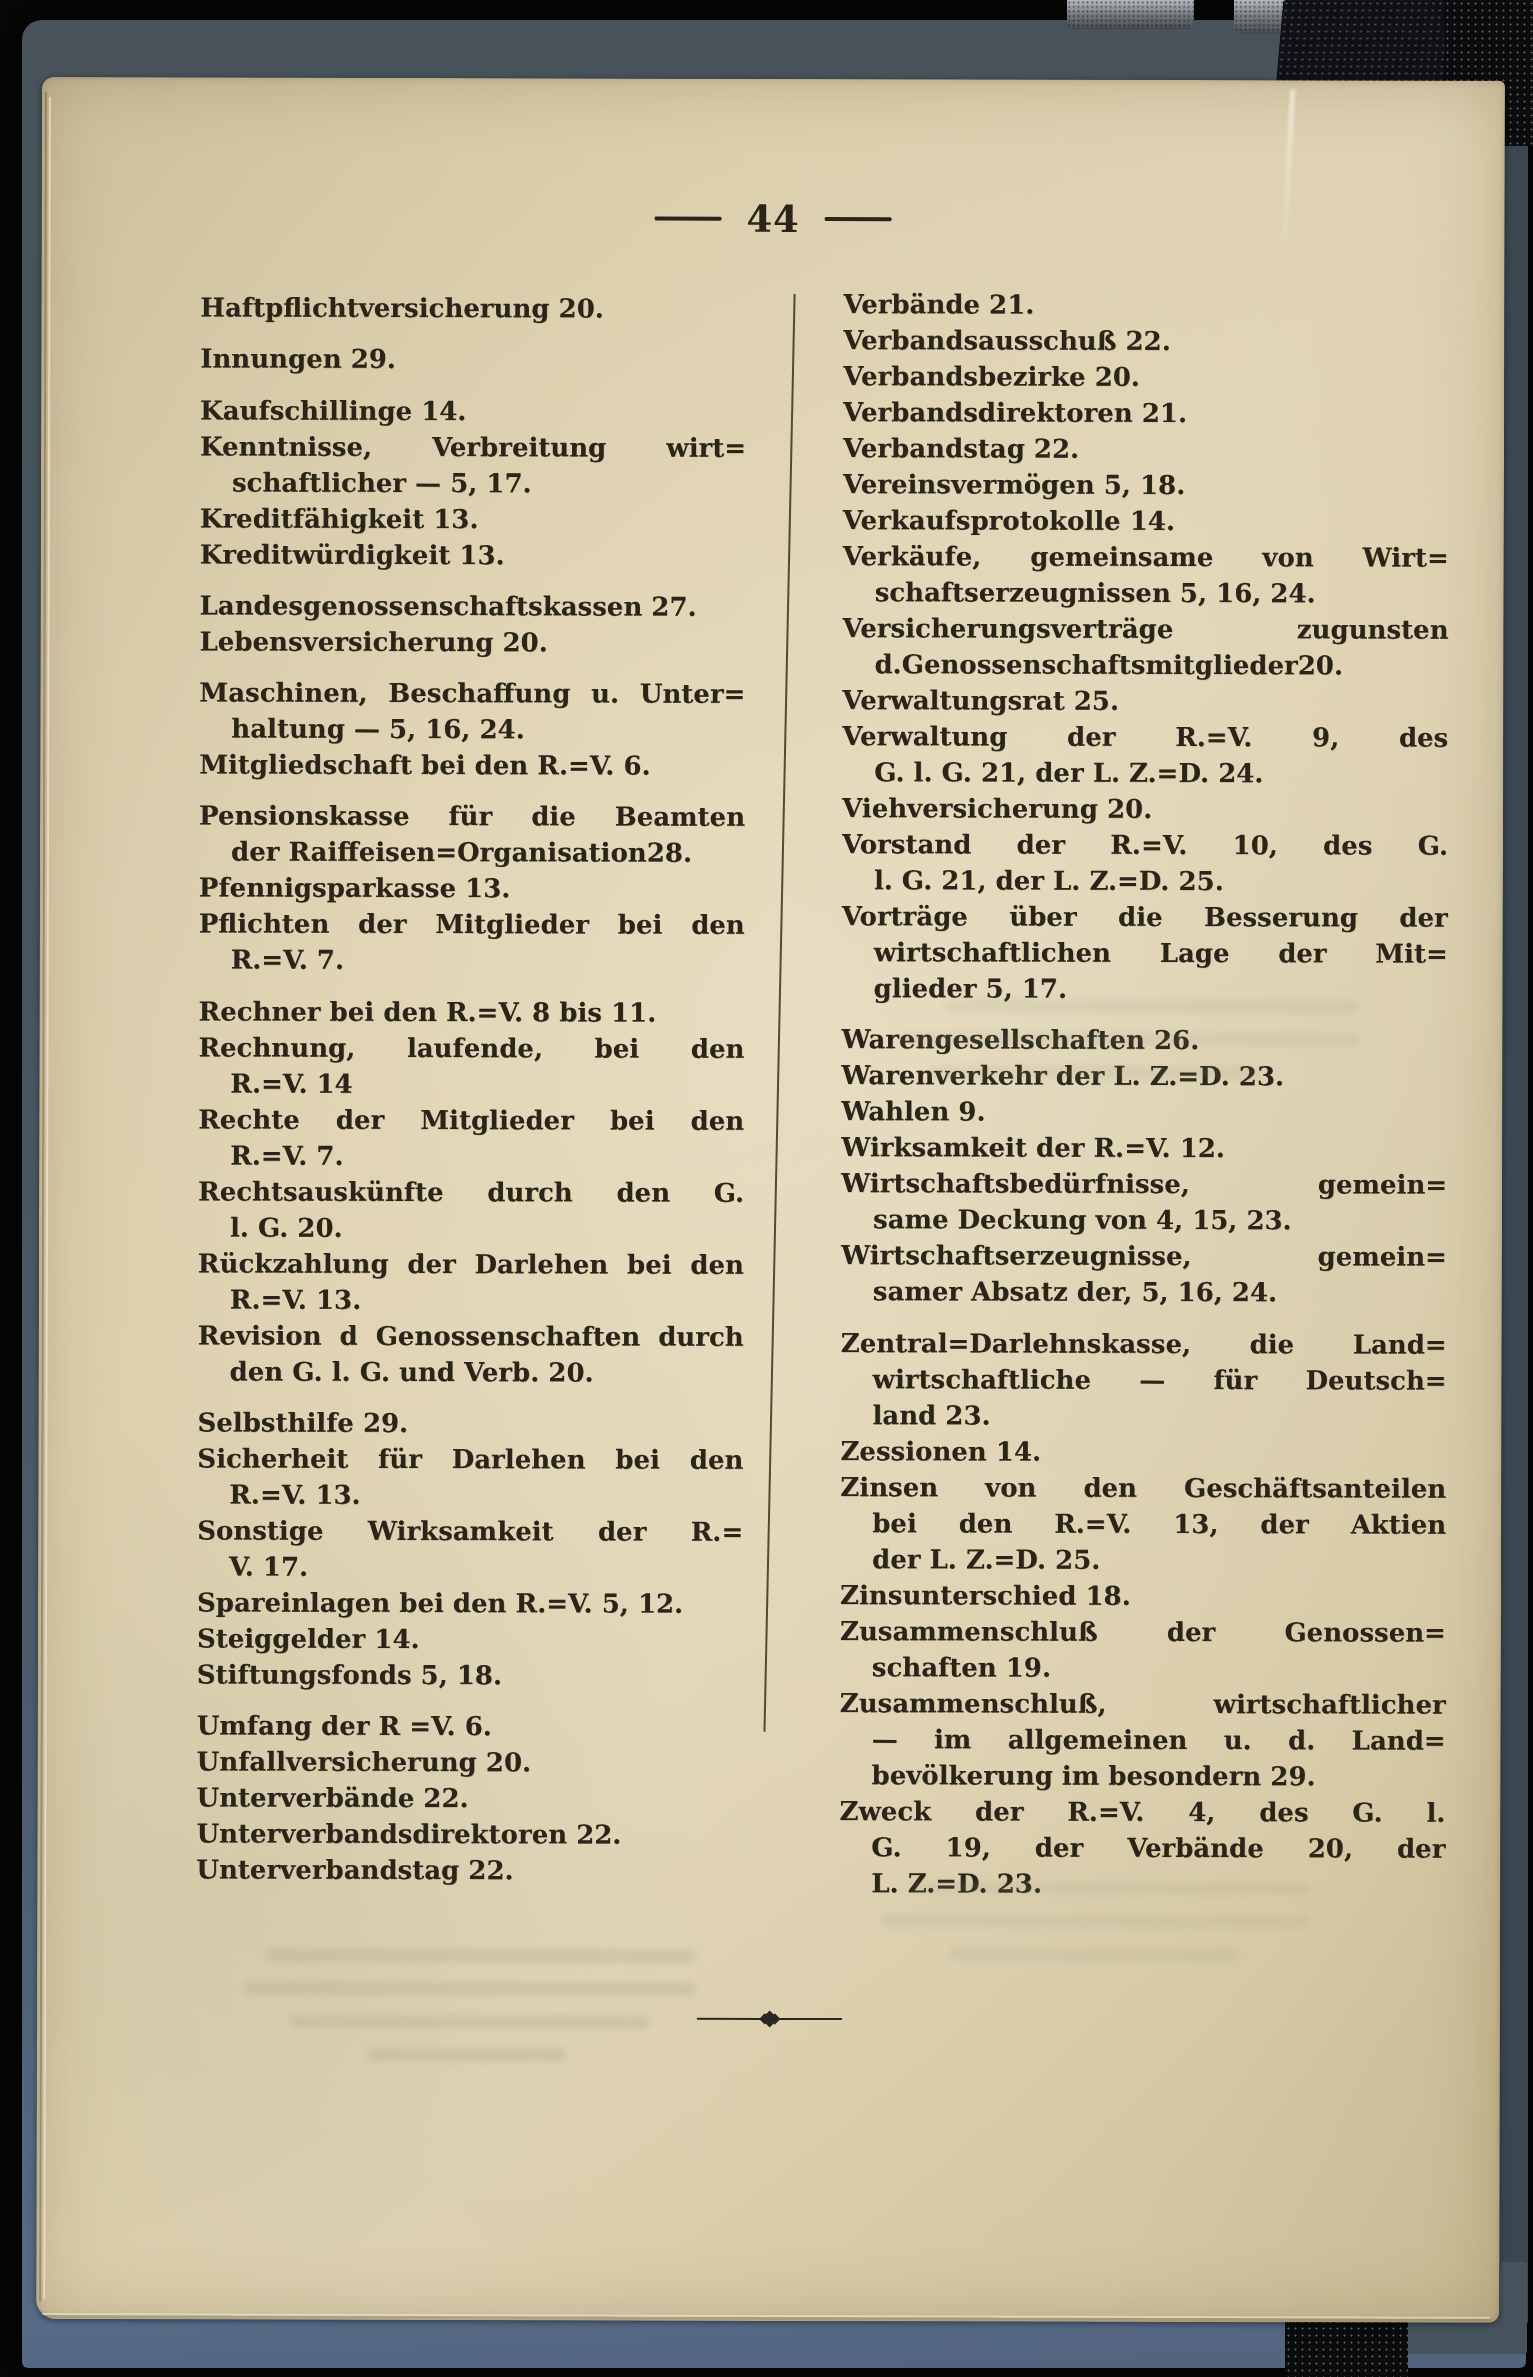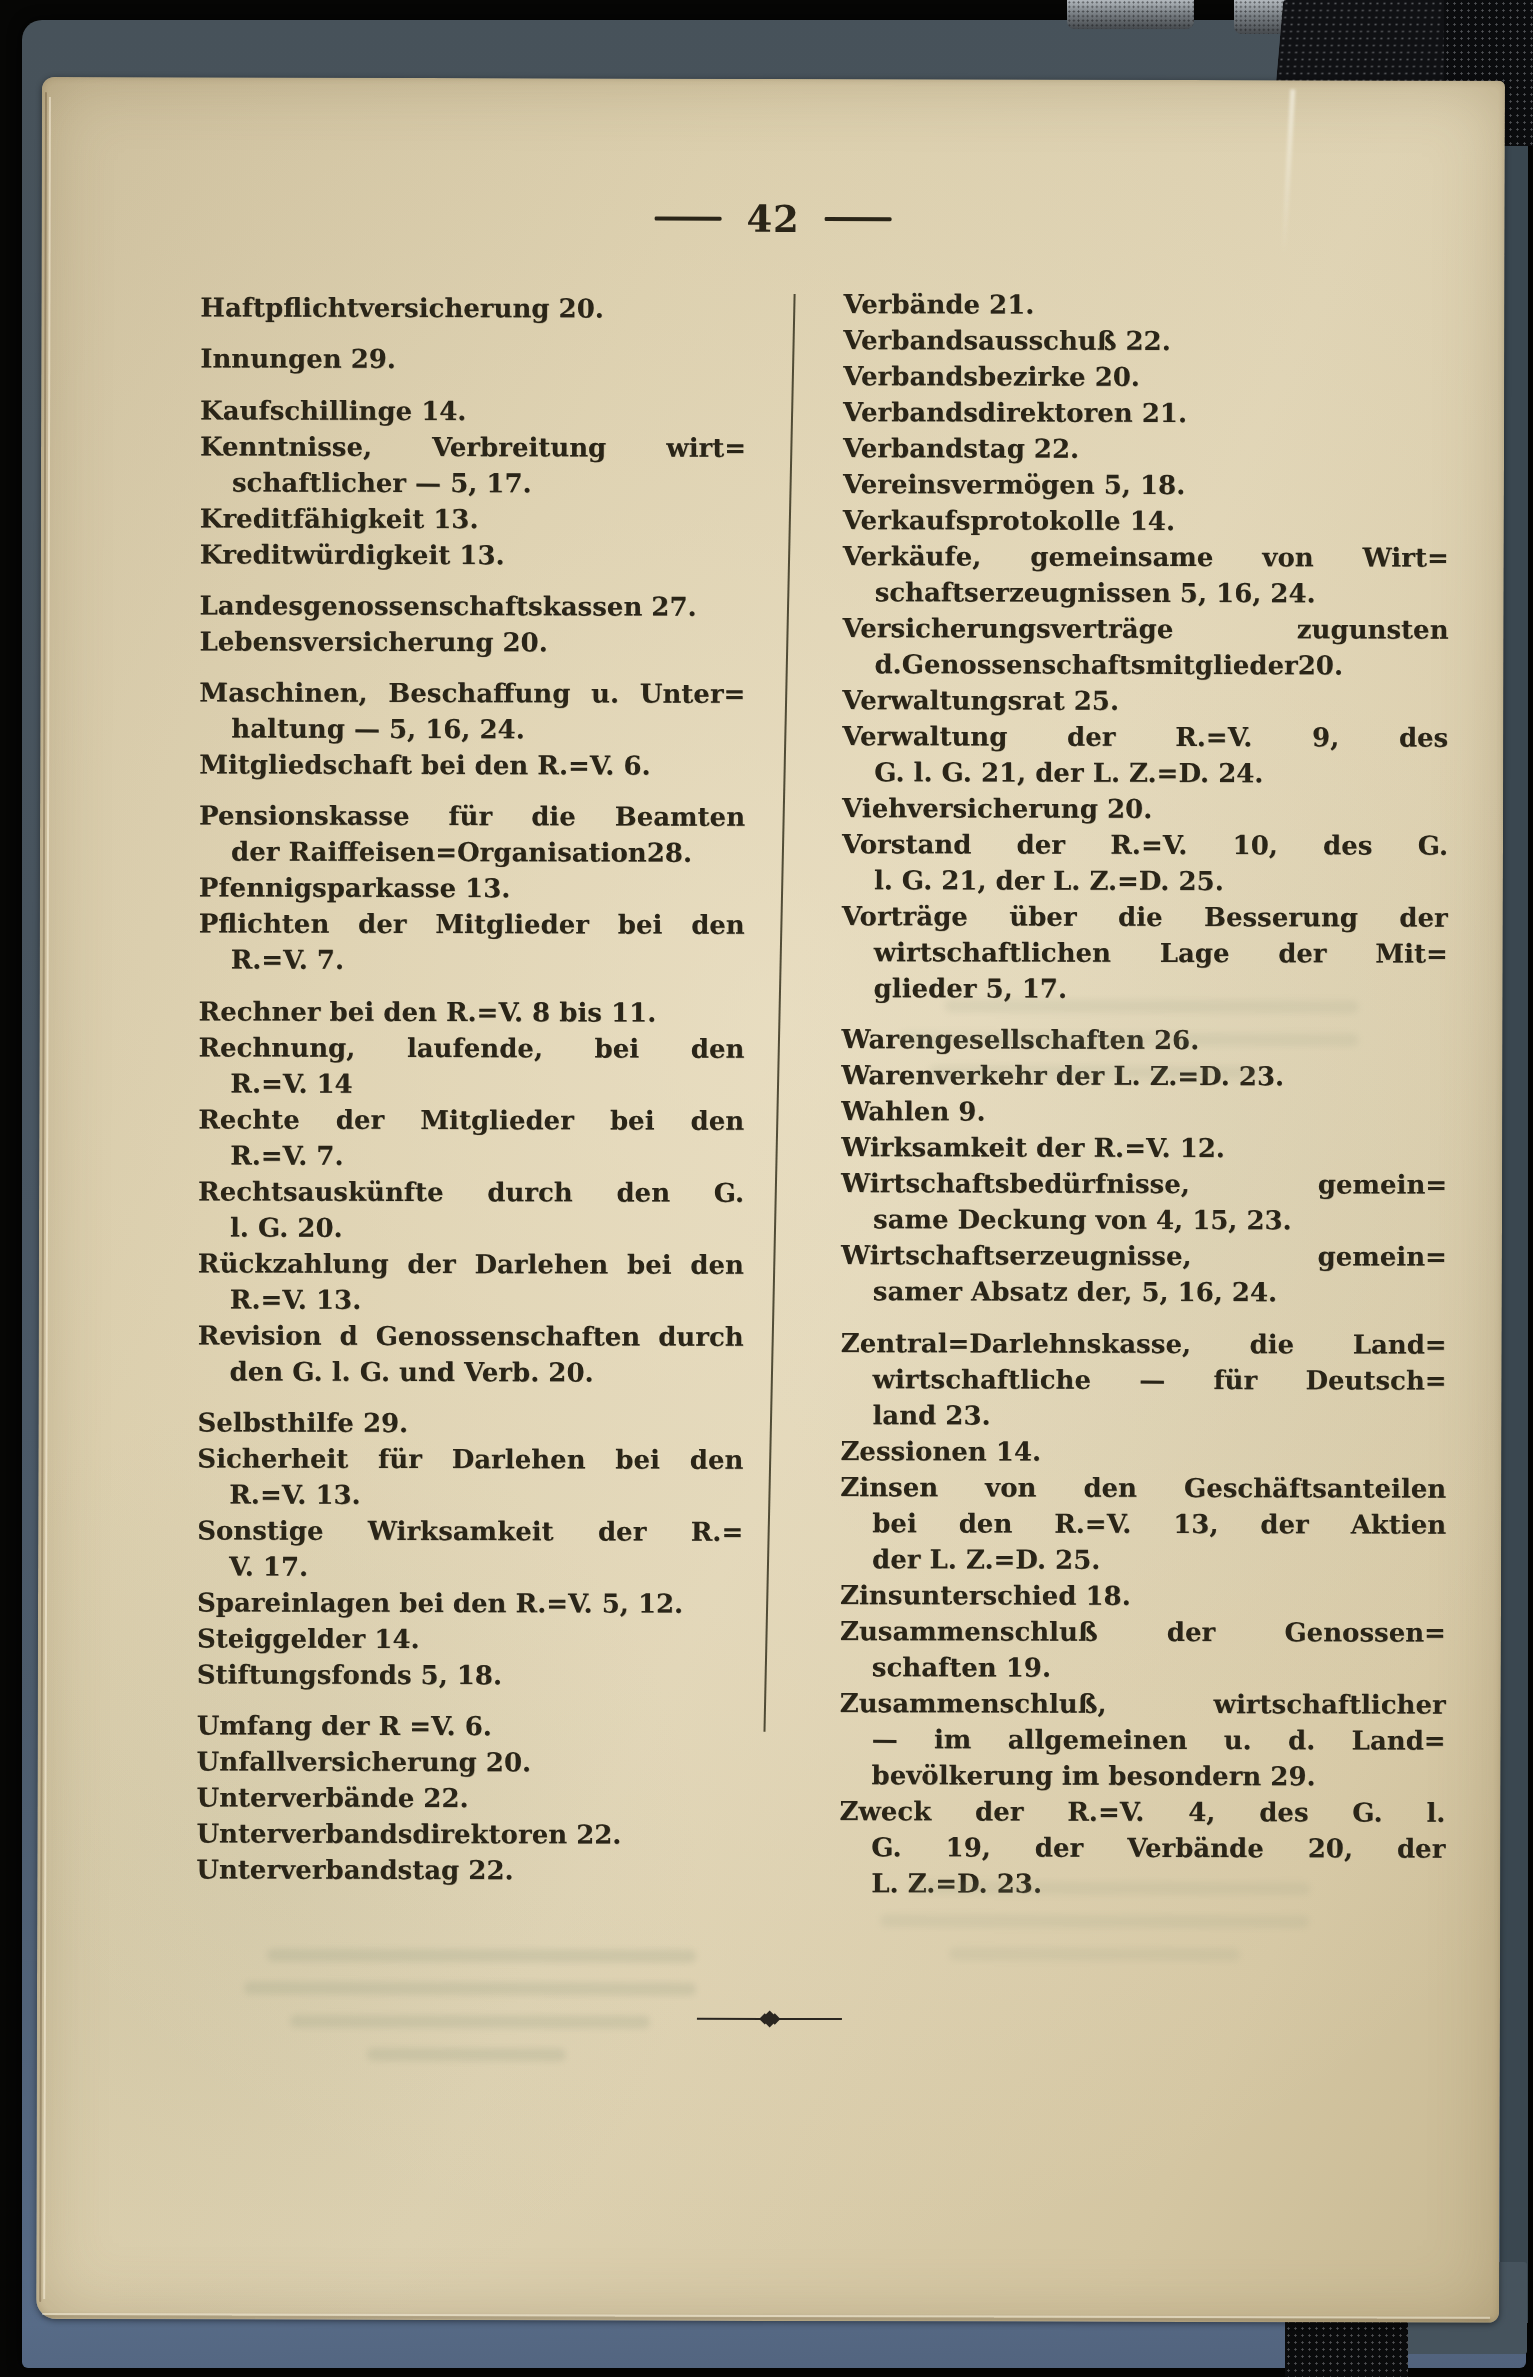--- a/index.html
+++ b/index.html
@@ -115,21 +115,21 @@
 <div class="corner-black speckle"></div>
 
 <div class="page">
 
   <div class="page-edge-line-1"></div>
   <div class="page-edge-line-2"></div>
   <div class="page-edge-bottom"></div>
   <div class="crease"></div>
 
   <div class="pageno">
-    <span class="hdash"></span><span>42</span><span class="hdash"></span>
+    <span class="hdash"></span><span>44</span><span class="hdash"></span>
   </div>
 
   <div class="col col-left">
       <div class="group">
         <div class="entry">
           <div class="line">Haftpflichtversicherung 20.</div>
         </div>
       </div>
       <div class="group">
         <div class="entry">

